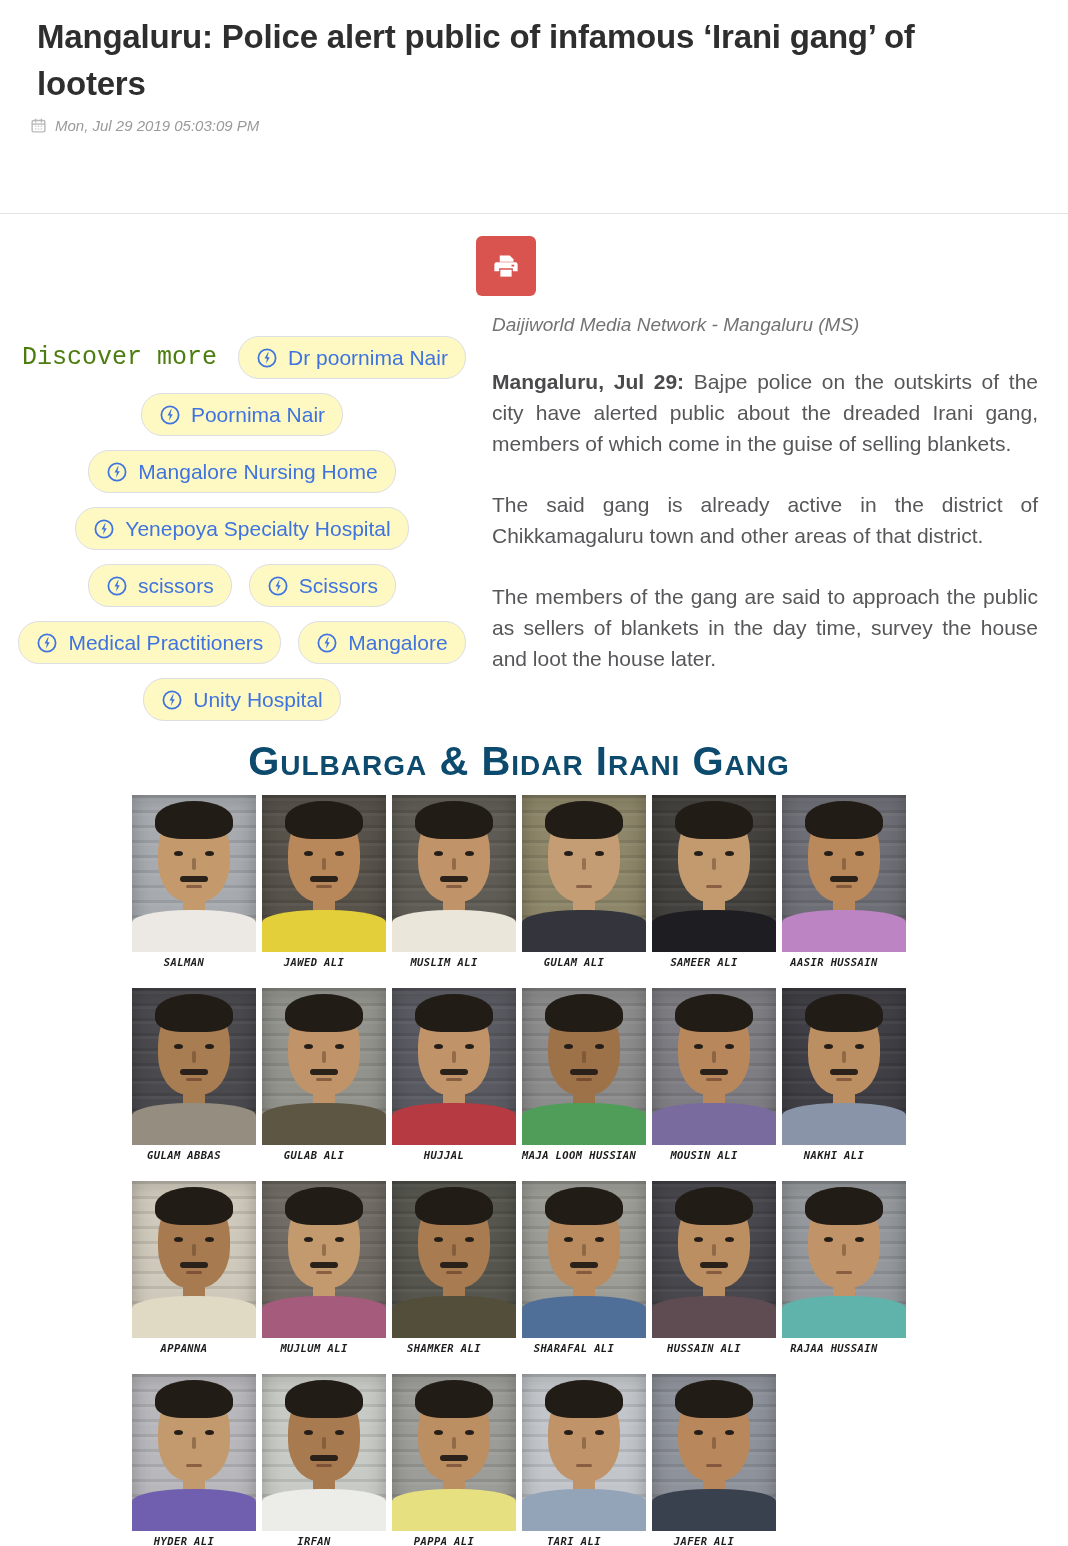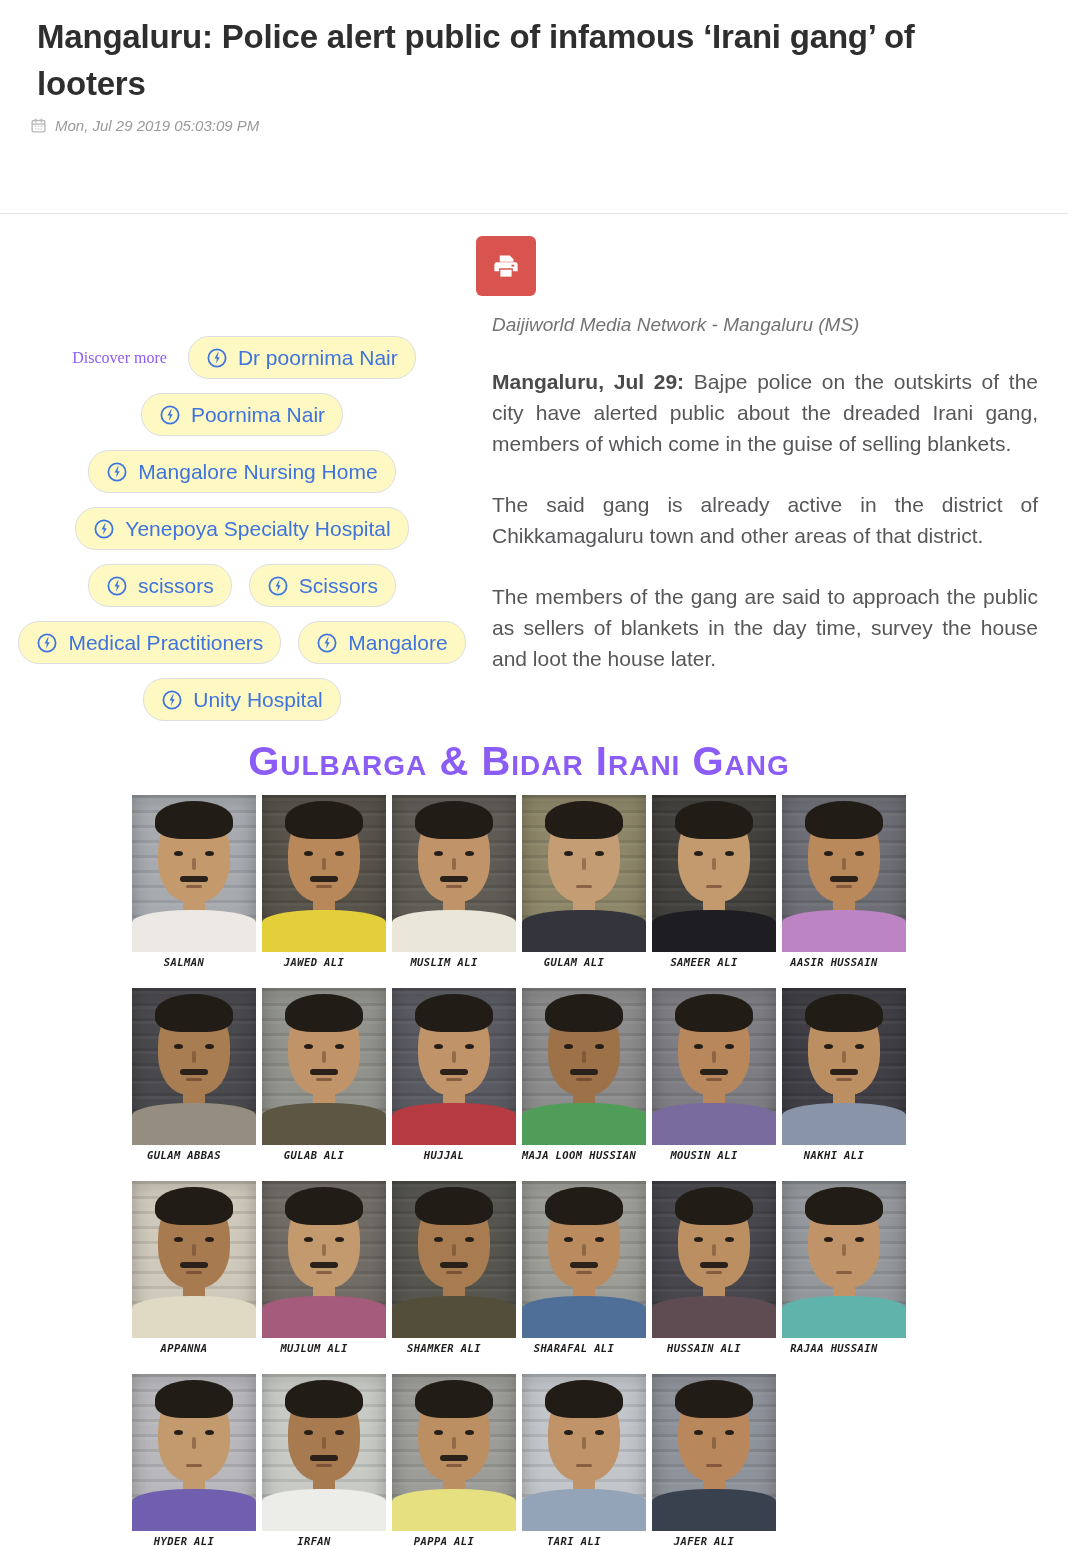--- a/index.html
+++ b/index.html
@@ -37,36 +37,36 @@
   }
   .lead{font-weight:700;color:#4a4a4c;}
 
   
   .discover{
     position:absolute;left:16px;top:336px;width:452px;
     display:flex;flex-wrap:wrap;justify-content:center;align-items:center;
     column-gap:17px;row-gap:14px;
   }
   .discover-label{
-    font-family:Liberation Serif, serif;font-size:16px;color:#8b5cf6;
+    font-family:Liberation Mono, monospace;font-size:25px;color:#4d7c0f;
     padding:0 4px;line-height:41px;
   }
   .chip{
     display:inline-flex;align-items:center;gap:10px;height:41px;padding:0 17px;
     background:#fef9c3;border:1px solid #dcdee2;border-radius:21px;
     color:#3e73e0;font-size:21px;font-family:"Liberation Sans",sans-serif;
     cursor:pointer;white-space:nowrap;
   }
   .chip svg{width:22px;height:22px;flex:0 0 auto;}
 
   
   .collage{position:absolute;left:120px;top:728px;width:798px;background:#fff;}
   .collage-title{
     text-align:center;font-variant:small-caps;font-weight:700;font-size:40px;
-    line-height:44px;color:#8b5cf6;letter-spacing:1px;margin:0;padding:11px 0 12px 0;
+    line-height:44px;color:#0c4a6e;letter-spacing:1px;margin:0;padding:11px 0 12px 0;
     font-family:"Liberation Sans",sans-serif;
   }
   .mug-grid{
     display:grid;grid-template-columns:repeat(6,124px);
     column-gap:6px;row-gap:19px;justify-content:center;
   }
   .cell{width:104px;font-style:italic;}
   .mug{
     position:relative;width:124px;height:157px;overflow:hidden;
     background:var(--wall);box-shadow:inset 0 0 20px rgba(0,0,0,.28);

